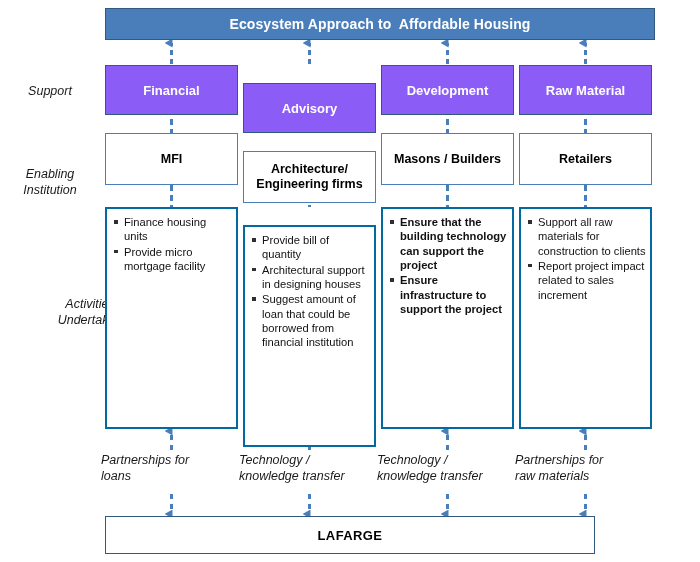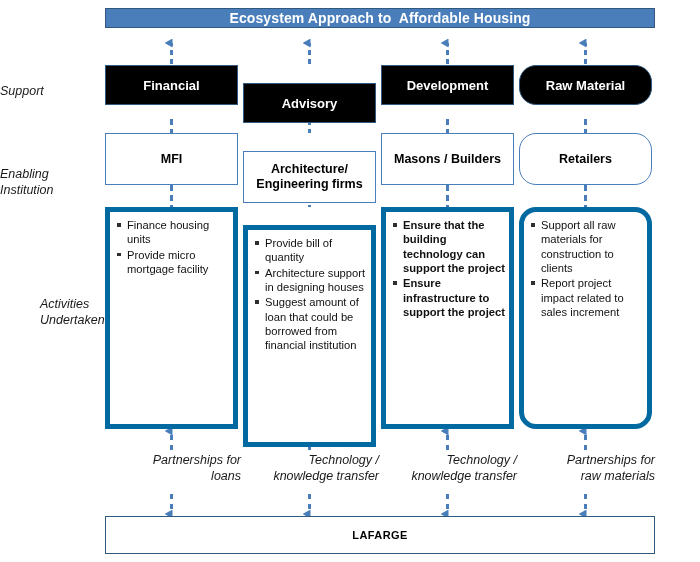--- a/index.html
+++ b/index.html
@@ -19,62 +19,62 @@
     left: 0; top: 0;
     width: 700px;
     height: 562px;
   }
 
   
   .row-label {
     position: absolute;
     left: 0;
     width: 100px;
-    text-align: left;
+    text-align: center;
     font-style: italic;
     font-size: 12.5px;
     color: #1a1a1a;
     line-height: 1.28;
   }
   #label-support   { top: 83px; }
   #label-enabling  { top: 145px; margin-top: 21px; }
   #label-activities{ top: 296px; }
 
   
   .title-bar {
     position: absolute;
     left: 105px;
     top: 8px;
     width: 550px;
-    height: 20px;
+    height: 32px;
     background: #4a7ebb;
     border: 1px solid #31597f;
     box-sizing: border-box;
     color: #ffffff;
     font-weight: bold;
     font-size: 14px;
     display: flex;
     align-items: center;
     justify-content: center;
     white-space: pre;
     letter-spacing: .1px;
   }
 
   
   .col { position: absolute; width: 133px; }
   .col-0 { left: 105px; }
   .col-1 { left: 243px; margin-top: 18px; }
   .col-2 { left: 381px; font-weight: bold; }
-  .col-3 { left: 519px; border-radius: 17px; }
+  .col-3 { left: 519px; }
 
   
   .support-box {
     top: 65px;
-    height: 40px;
-    background: #000000;
+    height: 50px;
+    background: #8b5cf6;
     border: 1px solid #31597f;
     box-sizing: border-box;
     color: #ffffff;
     font-weight: bold;
     font-size: 13px;
     display: flex;
     align-items: center;
     justify-content: center;
     text-align: center;
   }
@@ -95,21 +95,21 @@
     justify-content: center;
     text-align: center;
     white-space: pre-line;
   }
 
   
   .activity-box {
     top: 207px;
     height: 222px;
     background: #ffffff;
-    border: 5px solid #0369a1;
+    border: 2px solid #0369a1;
     box-sizing: border-box;
     padding: 6px 4px 4px 2px;
   }
   .activity-list {
     margin: 0;
     padding: 0;
     list-style: none;
   }
   .activity-list li {
     position: relative;
@@ -127,40 +127,40 @@
     width: 3.5px;
     height: 3.5px;
     background: #2f2f2f;
   }
 
   
   .bottom-box {
     position: absolute;
     left: 105px;
     top: 516px;
-    width: 550px;
+    width: 490px;
     height: 38px;
     background: #ffffff;
     border: 1px solid #31597f;
     box-sizing: border-box;
     color: #000000;
     font-weight: bold;
-    font-size: 11px;
+    font-size: 13px;
     display: flex;
     align-items: center;
     justify-content: center;
     letter-spacing: .4px;
   }
 
   
   .connector-label {
     position: absolute;
     top: 452px;
     width: 140px;
-    text-align: right;
+    text-align: left;
     font-style: italic;
     font-size: 12.5px;
     line-height: 1.3;
     color: #1a1a1a;
     white-space: pre-line;
   }
   .cl-0 { left: 101px; }
   .cl-1 { left: 239px; }
   .cl-2 { left: 377px; }
   .cl-3 { left: 515px; }
@@ -246,21 +246,21 @@
 
   <div class="col col-0 activity-box">
     <ul class="activity-list">
       <li>Finance housing units</li>
       <li>Provide micro mortgage facility</li>
     </ul>
   </div>
   <div class="col col-1 activity-box">
     <ul class="activity-list">
       <li>Provide bill of quantity</li>
-      <li>Architecture support in designing houses</li>
+      <li>Architectural support in designing houses</li>
       <li>Suggest amount of loan  that could be borrowed from financial institution</li>
     </ul>
   </div>
   <div class="col col-2 activity-box">
     <ul class="activity-list">
       <li>Ensure that the building technology can support the project</li>
       <li>Ensure infrastructure to support the project</li>
     </ul>
   </div>
   <div class="col col-3 activity-box">

